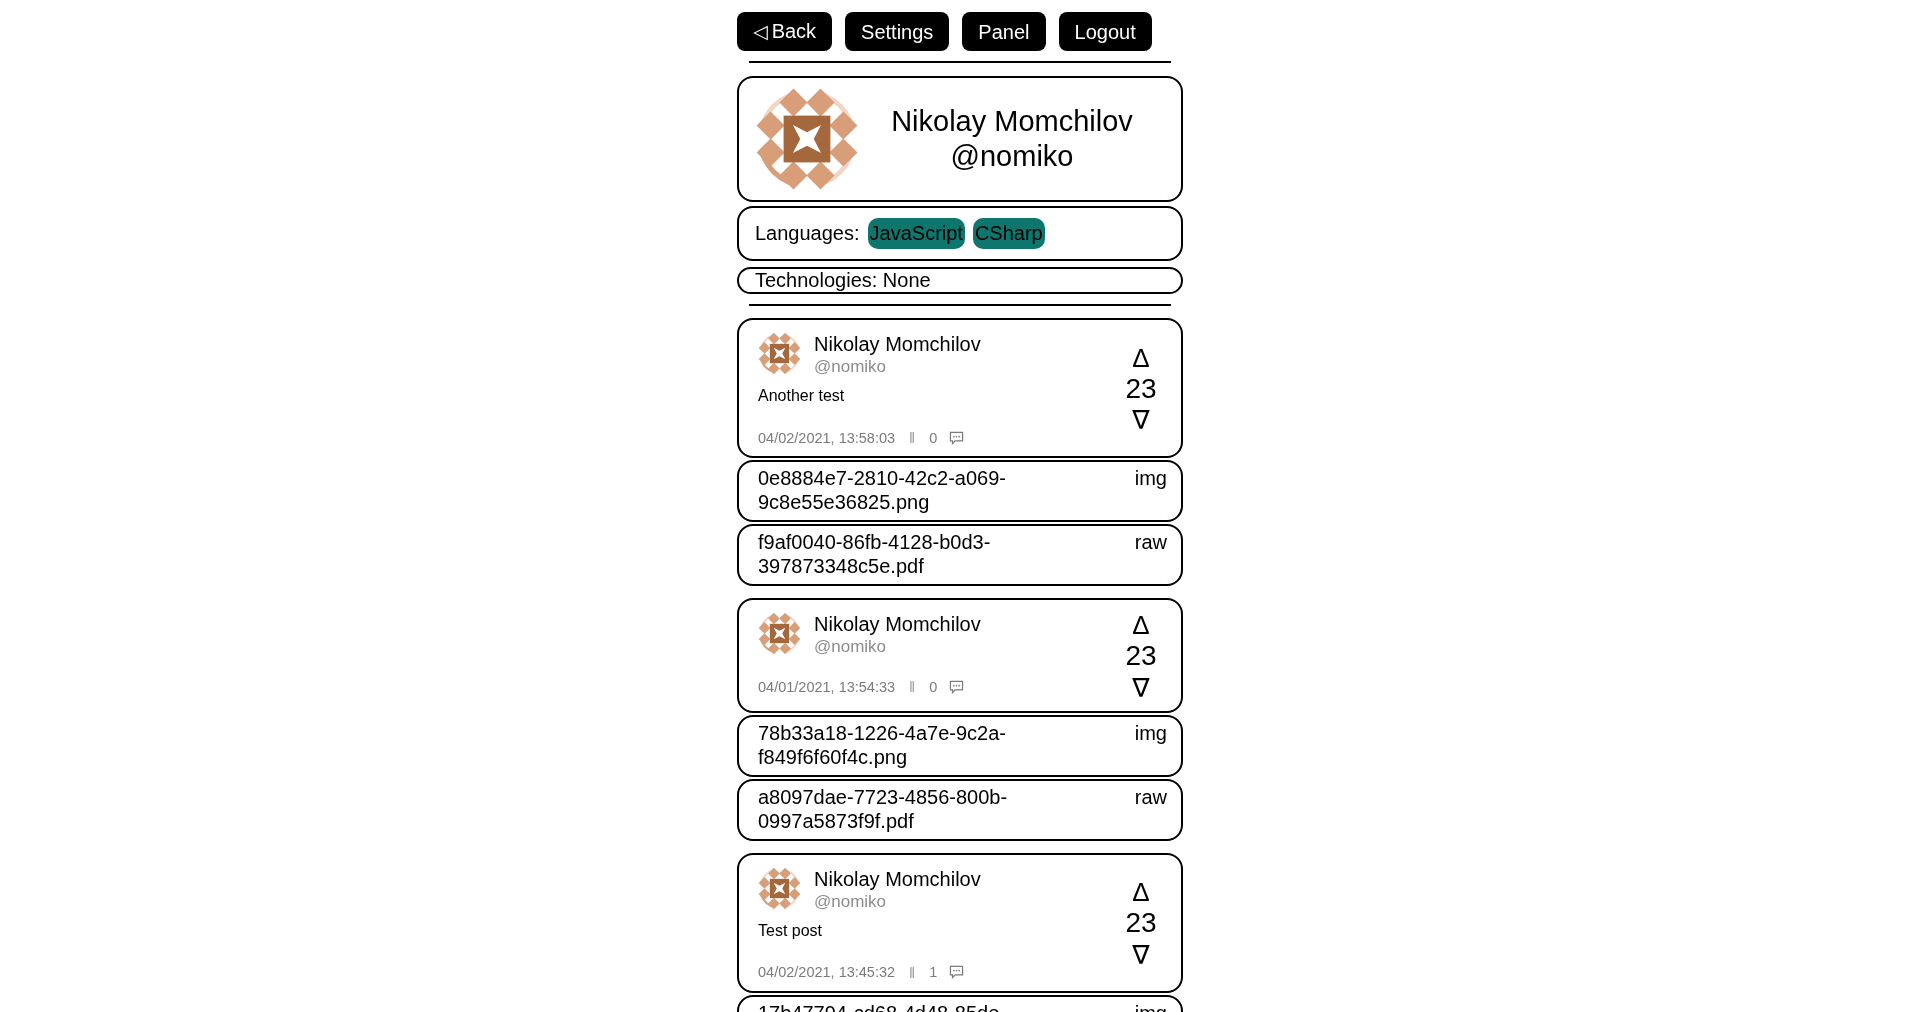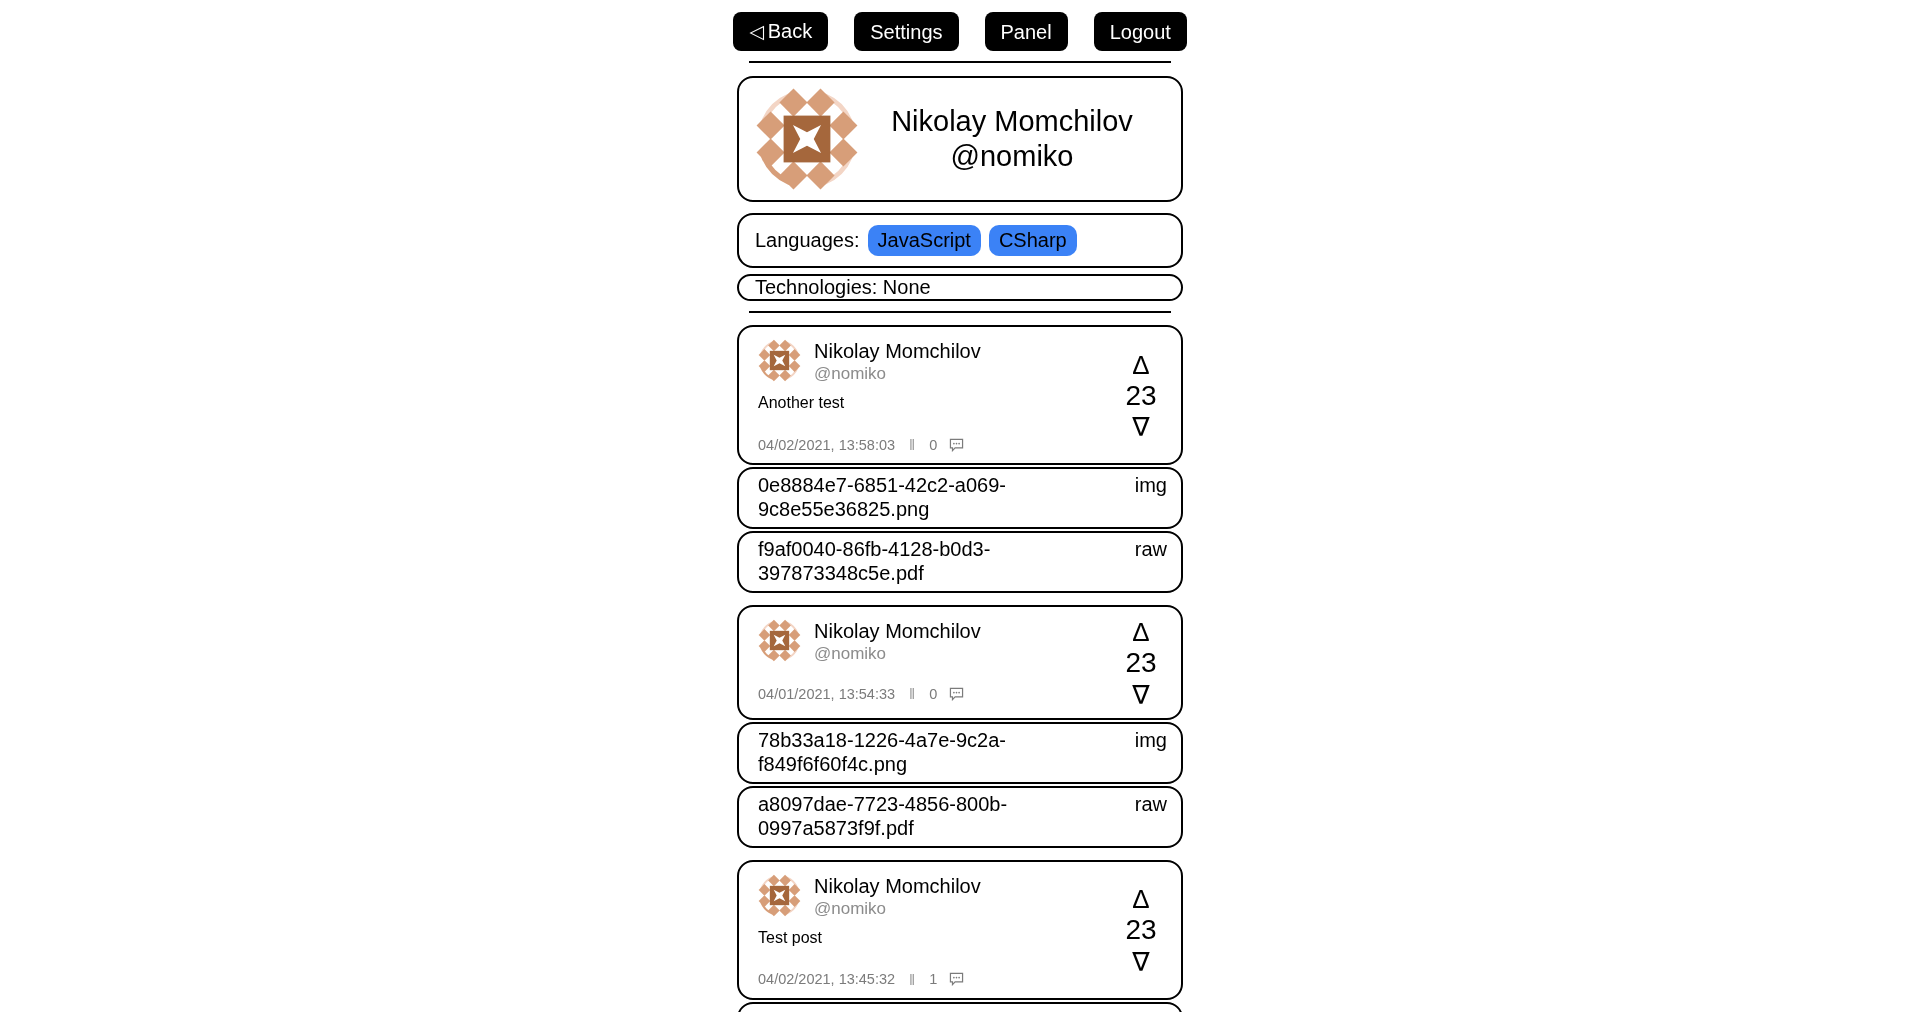--- a/index.html
+++ b/index.html
@@ -12,22 +12,21 @@
     color: #000;
   }
   .column {
     width: 446px;
     margin: 0 auto;
     padding-top: 12px;
   }
   
   .nav-row {
     display: flex;
-    justify-content: center;
-    gap: 26px;
+    gap: 13px;
   }
   .nav-btn {
     background: #000;
     color: #fff;
     border: none;
     border-radius: 8px;
     font-family: inherit;
     font-size: 20px;
     line-height: 24px;
     padding: 7px 16px;
@@ -54,33 +53,33 @@
   }
   .avatar { display: inline-block; flex: 0 0 auto; }
   .avatar svg { display: block; }
   .profile-name-block {
     flex: 1;
     text-align: center;
     font-size: 29px;
     line-height: 1.2;
   }
   .info-card {
-    margin-top: 11px;
+    margin-top: 4px;
     padding: 10px 16px;
     font-size: 20px;
     line-height: 23px;
     display: flex;
     align-items: center;
     flex-wrap: wrap;
   }
   .info-card.technologies { margin-top: 6px; padding: 0 16px; }
   .badge {
-    background: #3b82f6;
+    background: #0f766e;
     border-radius: 10px;
-    padding: 4px 10px;
+    padding: 4px 2px;
     margin-left: 8px;
     display: inline-block;
   }
   
   .posts { margin-top: 12px; }
   .post-group { margin-bottom: 12px; }
   .post-card {
     display: flex;
     padding: 12px 14px 10px 19px;
   }
@@ -233,21 +232,21 @@
         </div>
       </div>
       <div class="vote-col">
         <button class="vote-btn">Δ</button>
         <div class="vote-count">23</div>
         <button class="vote-btn">∇</button>
       </div>
     </article>
 
   <div class="card att-row">
-    <span class="att-name">0e8884e7-6851-42c2-a069-9c8e55e36825.png</span>
+    <span class="att-name">0e8884e7-2810-42c2-a069-9c8e55e36825.png</span>
     <span class="att-type">img</span>
   </div>
 
   <div class="card att-row">
     <span class="att-name">f9af0040-86fb-4128-b0d3-397873348c5e.pdf</span>
     <span class="att-type">raw</span>
   </div>
 </section>
 
   <section class="post-group">

